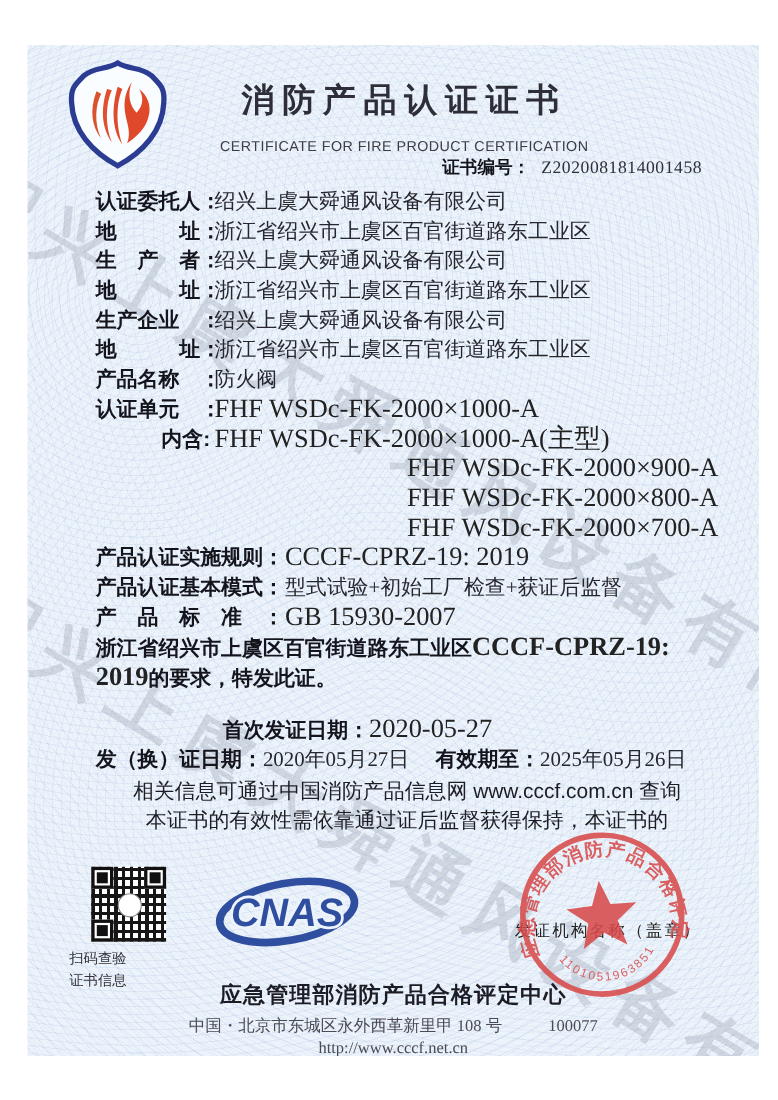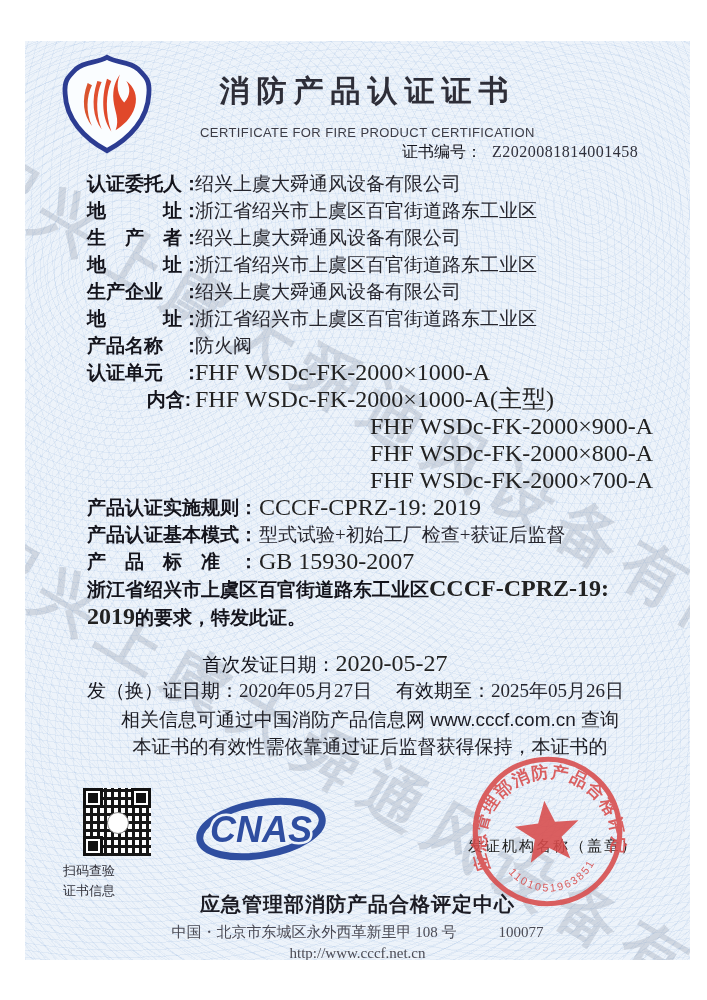--- a/index.html
+++ b/index.html
@@ -39,21 +39,21 @@
   .lbl8{display:inline-block;width:172px;font-weight:bold;color:#14141c;vertical-align:top;}
   .lblr{display:inline-block;width:108px;font-weight:bold;color:#14141c;text-align:right;padding-right:4px;box-sizing:border-box;vertical-align:top;}
   .val{font-family:"Liberation Serif","DejaVu Serif",serif;color:#26262e;}
   .mono{font-family:Liberation Serif, serif;font-size:24px;color:#222;}
   .indent{padding-left:112px;text-align:right;}
   .statement{font-weight:bold;line-height:27px;white-space:normal;color:#14141c;width:566px;}
   .dates-first{height:27px;line-height:27px;text-align:center;padding-right:90px;margin-top:19px;}
   .dates-row{height:27px;line-height:27px;white-space:nowrap;}
   .gap{display:inline-block;width:24px;}
   .notice{margin-top:2px;text-align:center;line-height:27px;font-size:19px;color:#1d1d24;}
-  .bold{font-weight:normal;color:#14141c;}
+  .bold{font-weight:bold;color:#14141c;}
   
   .qr{position:absolute;left:58px;top:747px;width:68px;height:68px;z-index:3;background:
     repeating-linear-gradient(90deg,#161616 0 3px,transparent 3px 7px),
     repeating-linear-gradient(0deg,#161616 0 3px,#fdfdfd 3px 8px);}
   .qr .f{position:absolute;width:14px;height:14px;border:3px solid #111;background:#fff;}
   .qr .f::after{content:"";position:absolute;inset:2px;background:#111;}
   .qr .f.tl{left:0;top:0}.qr .f.tr{right:0;top:0}.qr .f.bl{left:0;bottom:0}
   .qr .c{position:absolute;left:24px;top:24px;width:20px;height:20px;background:#fff;border:1px solid #888;border-radius:50%;}
   .qr-cap{position:absolute;left:38px;top:820px;width:110px;text-align:left;z-index:3;
     font-size:13px;line-height:20px;color:#33333c;}

